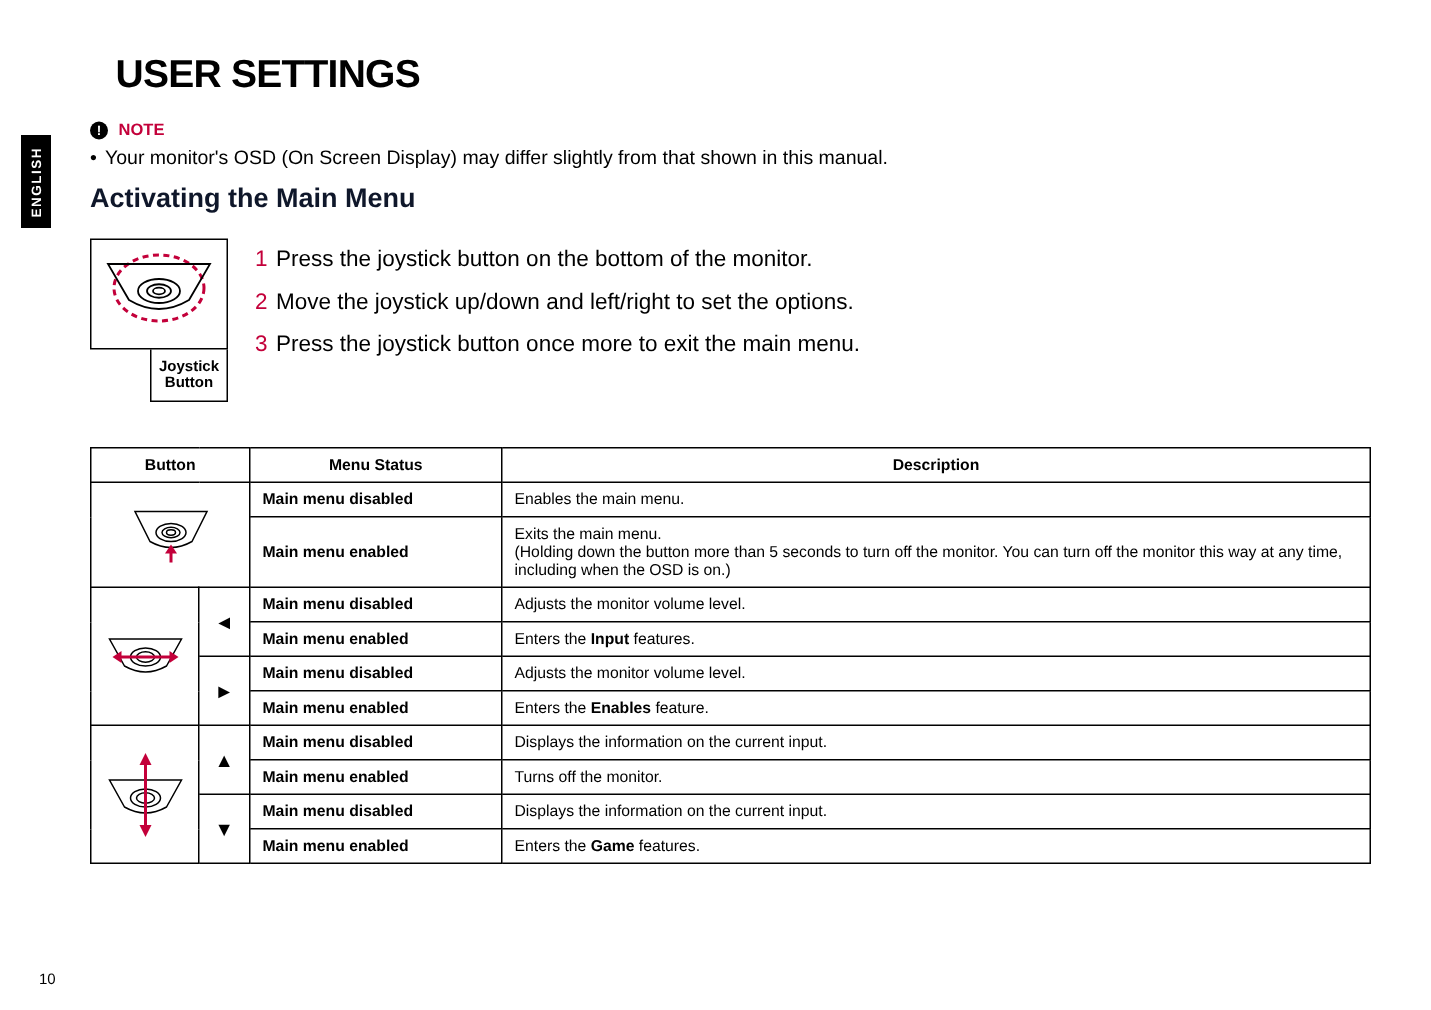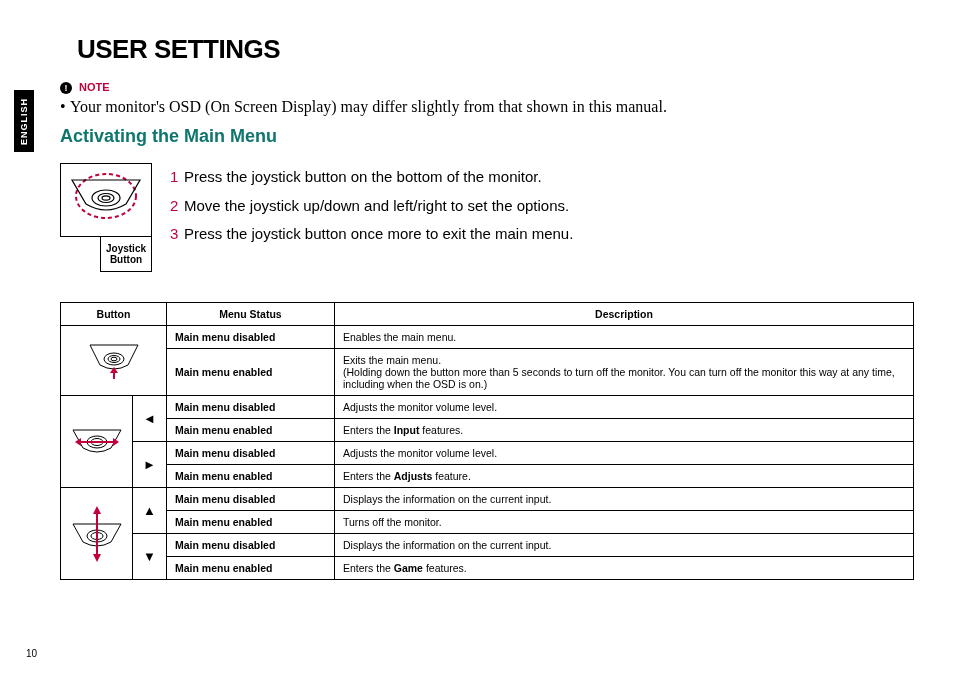--- a/index.html
+++ b/index.html
@@ -40,24 +40,24 @@
     margin: 0 0 16px 17px;
     letter-spacing: -0.5px;
   }
   .note-block { margin-bottom: 2px; }
   .note-label { color:#c3003a; font-weight:bold; font-size:11px; }
   .note-icon {
     display:inline-block; width:12px; height:12px; border-radius:50%;
     background:#000; color:#fff; font-size:9px; line-height:12px;
     text-align:center; font-weight:bold; margin-right:4px;
   }
-  .note-bullet { font-size:16px; margin-top:4px; padding-left:10px; position:relative;font-family:Liberation Serif, serif;}
+  .note-bullet { font-size:13px; margin-top:4px; padding-left:10px; position:relative;}
   .note-bullet::before { content:"•"; position:absolute; left:0; }
   h2 {
-    color:#0f766e; font-size:18px; font-weight:bold;
+    color:#0f172a; font-size:18px; font-weight:bold;
     margin: 10px 0 16px 0;
   }
   .intro-row { display:flex; gap:18px; align-items:flex-start; margin-bottom:30px;}
   .joy-box { width:92px; }
   .joy-img {
     width:92px; height:74px; border:1px solid #000;
     display:flex; align-items:center; justify-content:center;
     position:relative;
   }
   .joy-caption {
@@ -180,21 +180,21 @@
       </td>
     </tr>
     <tr>
       <td class="arrow-cell" rowspan="2">►</td>
       <td class="status">Main menu disabled</td>
       <td>Adjusts the monitor volume level.</td>
     </tr>
     <tr>
       <td class="status">Main menu enabled</td>
       <td>
-        <span>Enters the </span><b class="feat">Adjusts</b><span> feature.</span>
+        <span>Enters the </span><b class="feat">Enables</b><span> feature.</span>
       </td>
     </tr>
 
     <tr>
       <td class="btn-cell" rowspan="4">
         <svg class="joy-tall-svg" viewBox="0 0 56 60">
           <path d="M4 20 L52 20 L42 38 Q28 46 14 38 Z" fill="none" stroke="#000" stroke-width="1"></path>
           <ellipse cx="28" cy="32" rx="10" ry="6" fill="none" stroke="#000" stroke-width="1"></ellipse>
           <ellipse cx="28" cy="32" rx="6" ry="3.5" fill="none" stroke="#000" stroke-width="1"></ellipse>
           <line x1="28" y1="6" x2="28" y2="54" stroke="#c3003a" stroke-width="2"></line>

